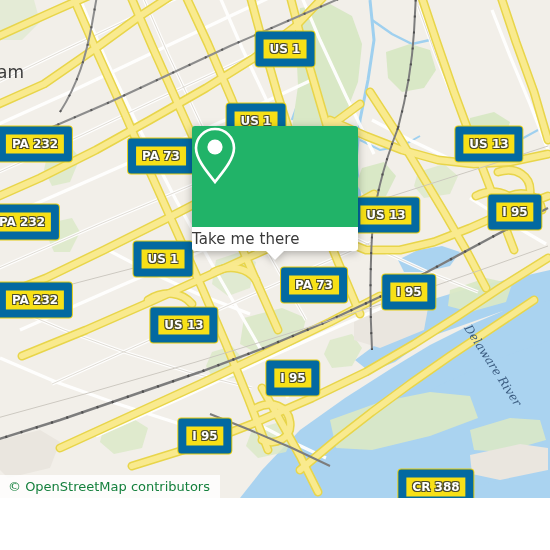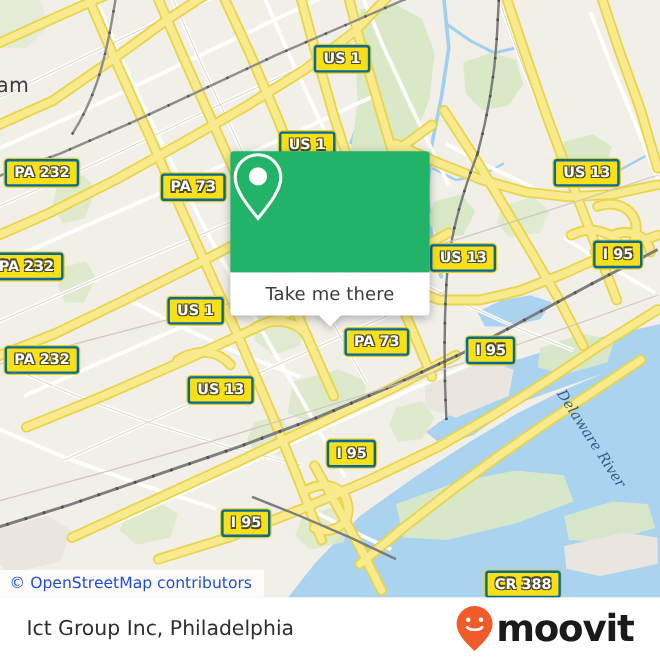--- a/index.html
+++ b/index.html
@@ -18,47 +18,47 @@
   }
 
   
   .river-label{
     position:absolute;font-family:"DejaVu Serif",serif;font-size:12px;color:#3b5c80;
     white-space:nowrap;font-style:italic;
   }
 
   
   .shield{
-    position:absolute;background:#f7e017;border:2px solid #0369a1;border-radius:3px;
+    position:absolute;background:#f7e017;border:8px solid #0369a1;border-radius:3px;
     color:#fff;font-family:"DejaVu Sans",sans-serif;font-weight:bold;font-size:12px;
     line-height:16px;padding:1px 6px 2px 6px;white-space:nowrap;
     box-shadow:0 0 0 1px #e3cc10;
     text-shadow:-1px -1px 0 #4a4a2a,1px -1px 0 #4a4a2a,-1px 1px 0 #4a4a2a,1px 1px 0 #4a4a2a;
     transform:translate(-50%,-50%);
   }
 
   
   #attribution{
     position:absolute;left:0;bottom:0;background:rgba(255,255,255,.82);
-    font-family:"DejaVu Sans",sans-serif;font-size:13px;color:#1d4ed8;
+    font-family:"DejaVu Sans",sans-serif;font-size:13px;color:#15803d;
     padding:4px 10px 4px 8px;white-space:nowrap;
   }
 
   
   #popup{
     position:absolute;left:192px;top:126px;width:166px;
     filter:drop-shadow(0 2px 4px rgba(0,0,0,.30));
   }
   #popup-top{
     background:#21b368;height:101px;border-radius:3px 3px 0 0;
     display:flex;align-items:center;justify-content:center;
   }
   #popup-bottom{
-    background:#fff;height:36px;border-radius:0 0 3px 3px;
-    display:flex;align-items:center;justify-content:center;position:relative;
+    background:#fff;height:24px;border-radius:0 0 3px 3px;
+    display:flex;align-items:center;justify-content:flex-start;position:relative;
   }
   #popup-label{
     font-family:"DejaVu Sans",sans-serif;font-size:15px;color:#3a3a3a;letter-spacing:.1px;
   }
   #popup-tail{
     position:absolute;left:50%;bottom:-9px;margin-left:-10px;width:0;height:0;
     border-left:10px solid transparent;border-right:10px solid transparent;
     border-top:10px solid #fff;
   }
 
@@ -301,26 +301,14 @@
         </svg>
       </div>
       <div id="popup-bottom">
         <span id="popup-label">Take me there</span>
         <span id="popup-tail"></span>
       </div>
     </div>
 
   </div>
 
-  <div id="footer">
-    <div id="place-name">Ict Group Inc, Philadelphia</div>
-    <div id="brand">
-      <svg width="33" height="40" viewBox="0 0 33 40">
-        <path d="M16.5 1 C8.2 1 1.5 7.7 1.5 16 C1.5 25 11 33 16.5 38.5 C22 33 31.5 25 31.5 16 C31.5 7.7 24.8 1 16.5 1 Z" fill="#f15a29"></path>
-        <circle cx="11.2" cy="12.4" r="1.9" fill="#ffffff"></circle>
-        <circle cx="21.8" cy="12.4" r="1.9" fill="#ffffff"></circle>
-        <path d="M10.2 18.6 C12.6 21.6 20.4 21.6 22.8 18.6" fill="none" stroke="#ffffff" stroke-width="2.1" stroke-linecap="round"></path>
-      </svg>
-      <span id="brand-word">moovit</span>
-    </div>
-  </div>
 
 </div>
 
 </body></html>

